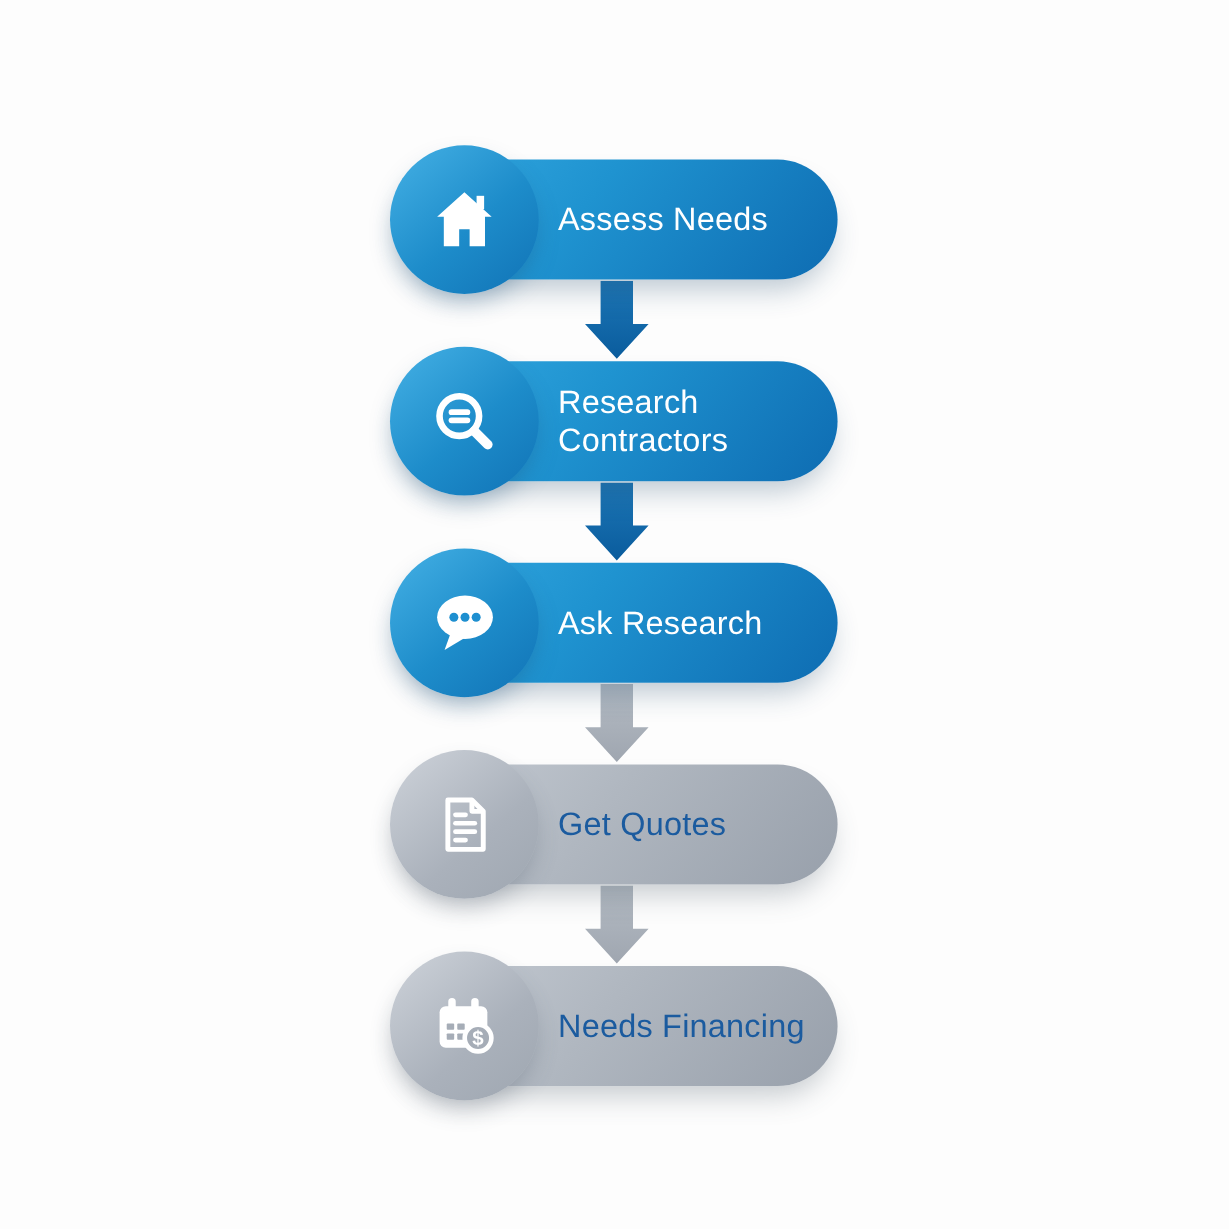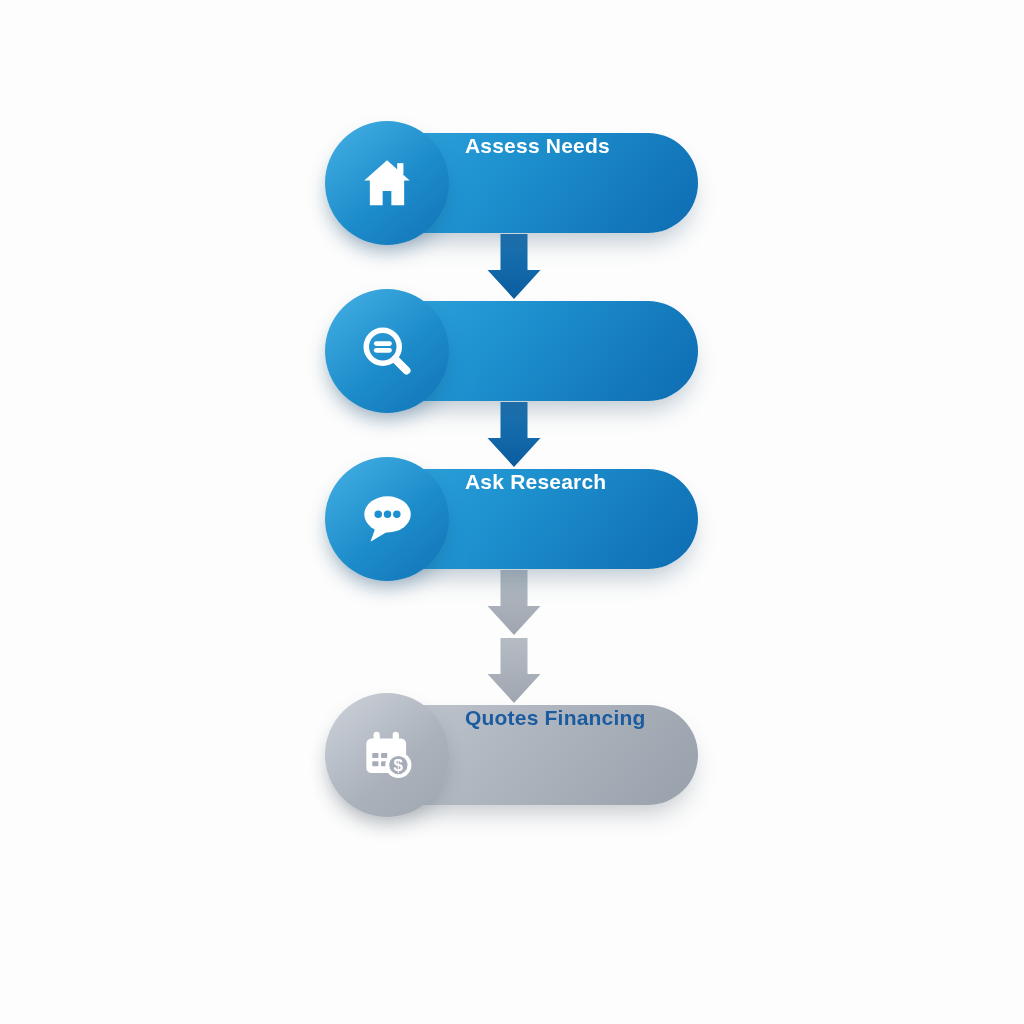--- a/index.html
+++ b/index.html
@@ -45,23 +45,23 @@
     box-shadow:0 10px 20px -4px rgba(30,80,120,.35);
   }
   .step.gray .icon-circle{
     background:linear-gradient(140deg,#ced3da 0%,#aab1bb 60%,#9fa7b1 100%);
     box-shadow:0 10px 20px -4px rgba(70,85,100,.32);
   }
   .step-label{
     position:absolute;
     left:135px;right:26px;
     top:0;bottom:0;
-    display:flex;align-items:flex-start;
-    font-size:21px;
-    font-weight:700;
+    display:flex;align-items:center;
+    font-size:27px;
+    font-weight:400;
     letter-spacing:.2px;
     line-height:1.2;
   }
   .step.blue .step-label{color:#ffffff;}
   .step.gray .step-label{color:#1b5b9f;}
   .step-label span{max-width:215px;}
   .connector{
     height:68px;
     display:flex;
     align-items:center;
@@ -110,20 +110,23 @@
     <div class="step blue">
       <div class="pill"></div>
       <div class="icon-circle">
         <svg width="60" height="60" viewBox="0 0 24 24">
           <circle cx="10.3" cy="10.3" r="6.6" stroke="#ffffff" stroke-width="2.2" fill="none"></circle>
           <line x1="7.7" y1="9" x2="13" y2="9" stroke="#ffffff" stroke-width="1.9" stroke-linecap="round"></line>
           <line x1="7.7" y1="11.7" x2="13" y2="11.7" stroke="#ffffff" stroke-width="1.9" stroke-linecap="round"></line>
           <line x1="15.3" y1="15.3" x2="19.8" y2="19.8" stroke="#ffffff" stroke-width="3.2" stroke-linecap="round"></line>
         </svg>
       </div>
+      <div class="step-label">
+          <span>Research Contractors</span>
+        </div>
     </div>
 
     <div class="connector">
       <svg width="58" height="66" viewBox="0 0 58 66">
         <path d="M15.5 0 h27 v36 h13 L29 65 L2.5 36 h13 Z" fill="url(#arrowBlue)"></path>
       </svg>
     </div>
 
     <div class="step blue">
       <div class="pill"></div>
@@ -140,20 +143,36 @@
           <span>Ask Research</span>
         </div>
     </div>
 
     <div class="connector">
       <svg width="58" height="66" viewBox="0 0 58 66">
         <path d="M15.5 0 h27 v36 h13 L29 65 L2.5 36 h13 Z" fill="url(#arrowGray)"></path>
       </svg>
     </div>
 
+    <div class="step gray">
+      <div class="pill"></div>
+      <div class="icon-circle">
+        <svg width="58" height="58" viewBox="0 0 24 24">
+          <path d="M6.3 3.6 h8.3 l3.9 3.9 V20.6 h-12.2 Z" fill="none" stroke="#ffffff" stroke-width="1.7" stroke-linejoin="round"></path>
+          <path d="M14.6 3.6 v3.9 h3.9" fill="none" stroke="#ffffff" stroke-width="1.7" stroke-linejoin="round"></path>
+          <line x1="8.9" y1="8.7" x2="12.4" y2="8.7" stroke="#ffffff" stroke-width="1.6" stroke-linecap="round"></line>
+          <line x1="8.9" y1="11.6" x2="15.6" y2="11.6" stroke="#ffffff" stroke-width="1.6" stroke-linecap="round"></line>
+          <line x1="8.9" y1="14.5" x2="15.6" y2="14.5" stroke="#ffffff" stroke-width="1.6" stroke-linecap="round"></line>
+          <line x1="8.9" y1="17.4" x2="12.4" y2="17.4" stroke="#ffffff" stroke-width="1.6" stroke-linecap="round"></line>
+        </svg>
+      </div>
+      <div class="step-label">
+          <span>Get Quotes</span>
+        </div>
+    </div>
 
     <div class="connector">
       <svg width="58" height="66" viewBox="0 0 58 66">
         <path d="M15.5 0 h27 v36 h13 L29 65 L2.5 36 h13 Z" fill="url(#arrowGray)"></path>
       </svg>
     </div>
 
     <div class="step gray">
       <div class="pill"></div>
       <div class="icon-circle">
@@ -163,18 +182,18 @@
           <rect x="4" y="5.6" width="15.4" height="13.4" rx="2" fill="#ffffff"></rect>
           <rect x="6.3" y="11.2" width="2.4" height="2" rx="0.3" fill="#a6adb7"></rect>
           <rect x="9.7" y="11.2" width="2.4" height="2" rx="0.3" fill="#a6adb7"></rect>
           <rect x="6.3" y="14.4" width="2.4" height="2" rx="0.3" fill="#a6adb7"></rect>
           <rect x="9.7" y="14.4" width="2.4" height="2" rx="0.3" fill="#a6adb7"></rect>
           <circle cx="16.4" cy="15.9" r="4.3" fill="#a6adb7" stroke="#ffffff" stroke-width="1.5"></circle>
           <text x="16.4" y="18.2" font-size="6.6" font-weight="bold" fill="#ffffff" text-anchor="middle" font-family="Liberation Sans, sans-serif">$</text>
         </svg>
       </div>
       <div class="step-label">
-          <span>Quotes Financing</span>
+          <span>Needs Financing</span>
         </div>
     </div>
 
   </div>
 </div>
 
 </body></html>

